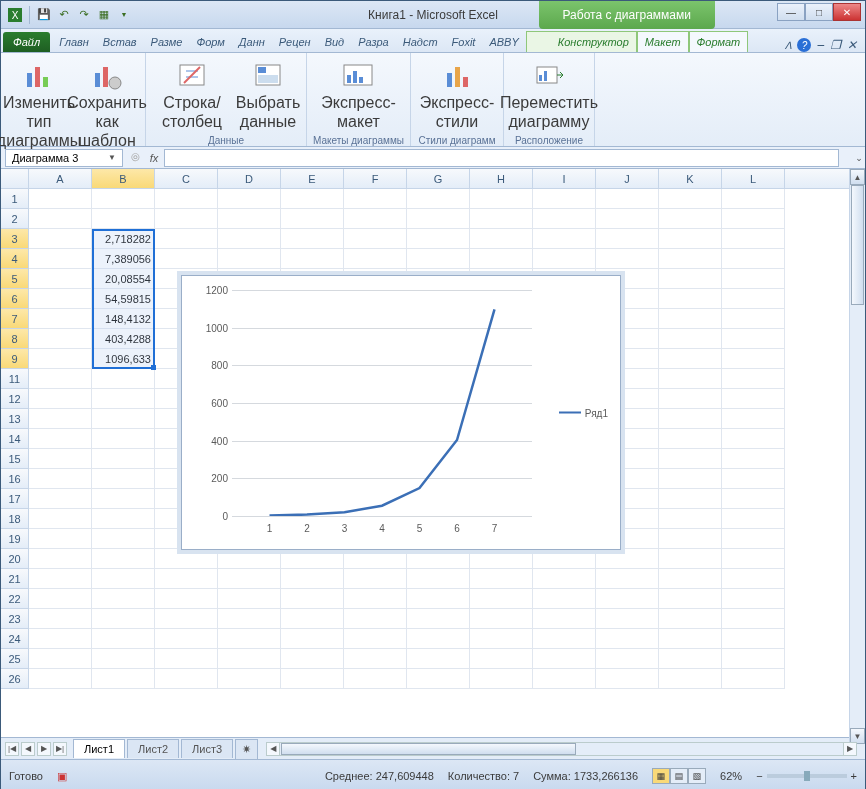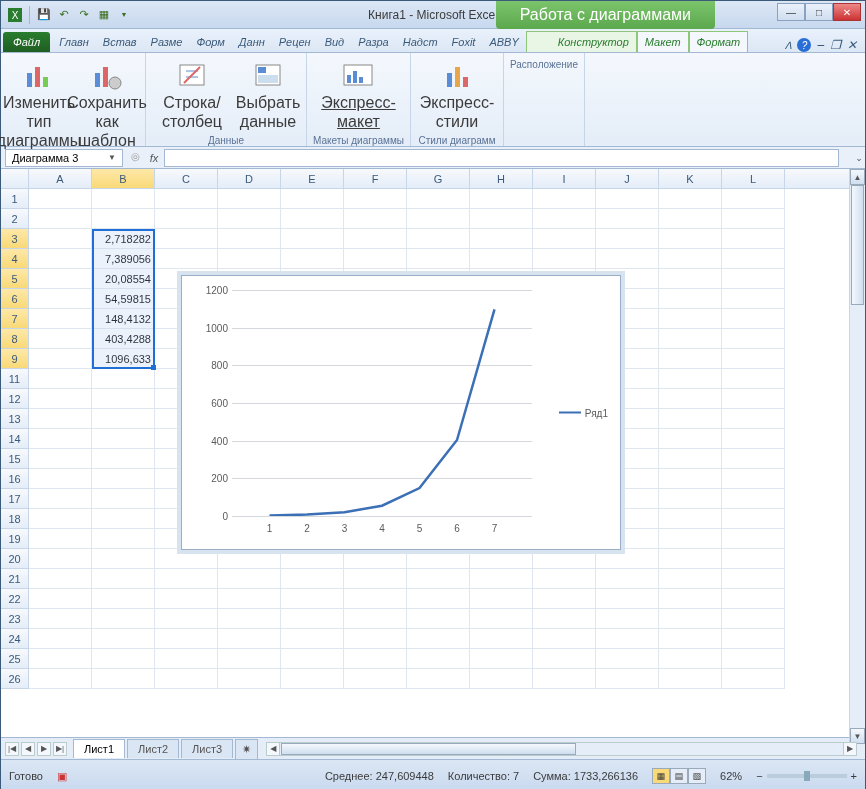--- a/index.html
+++ b/index.html
@@ -7,21 +7,21 @@
 
   .window { width: 866px; height: 789px; border: 1px solid #3b5a7a; background: #fff; position: relative; }
 
   
   .titlebar { height: 28px; background: linear-gradient(#dce7f5, #c7d8ee); display: flex; align-items: center; font-size: 12px; color: #3b3b3b; position: relative; border-bottom: 1px solid #a3b8d3; }
   .qat { display: flex; align-items: center; gap: 4px; padding: 0 6px; }
   .qat-icon { width: 16px; height: 16px; display: flex; align-items: center; justify-content: center; font-size: 11px; color: #3b6e22; }
   .qat-sep { width: 1px; height: 18px; background: #a3b8d3; margin: 0 2px; }
   .title-center { position: absolute; left: 0; right: 0; text-align: center; pointer-events: none; }
   .title-center span { pointer-events: auto; }
-  .chart-tools { position: absolute; right: 150px; top: 0; height: 28px; background: linear-gradient(#7bc46c, #5ca84d); color: #fff; padding: 0 24px; display: flex; align-items: center; border-radius: 0 0 4px 4px; font-size: 16px; }
+  .chart-tools { position: absolute; right: 150px; top: 0; height: 28px; background: linear-gradient(#7bc46c, #5ca84d); color: #fff; padding: 0 24px; display: flex; align-items: center; border-radius: 0 0 4px 4px; font-size: 12px; }
   .window-controls { position: absolute; right: 4px; top: 2px; display: flex; gap: 0; }
   .wc-btn { width: 28px; height: 18px; border: 1px solid #8aa2c2; background: linear-gradient(#eaf1fb, #d0deef); display: flex; align-items: center; justify-content: center; font-size: 10px; }
   .wc-close { background: linear-gradient(#e88, #c33); color: #fff; border-color: #a33; }
 
   
   .ribbon-tabs { height: 24px; background: linear-gradient(#e9f1fb, #dce7f5); display: flex; align-items: flex-end; font-size: 11px; border-bottom: 1px solid #a3b8d3; padding-left: 2px; font-style: italic; }
   .tab { padding: 4px 7px; color: #3b5a7a; cursor: pointer; }
   .tab-file { background: linear-gradient(#2a7d2e, #1e5e22); color: #fff; border-radius: 3px 3px 0 0; margin-right: 2px; padding: 4px 10px; }
   .tab-active { background: #f4f8fd; border: 1px solid #a3b8d3; border-bottom: none; color: #2a7d2e; padding-left: 31px; }
   .tab-tool { background: #eaf6e5; border: 1px solid #8fc77a; border-bottom: none; color: #2a7d2e; }
@@ -195,21 +195,21 @@
                 <rect x="6" y="16" width="20" height="8" fill="#cde"></rect>
               </svg>
             </div>
           <span>Выбрать данные</span>
         </div>
       </div>
       <div class="rgroup-label">Данные</div>
     </div>
     <div class="rgroup">
       <div class="rgroup-items">
-        <div class="rbtn" style="width:84px;text-decoration:underline;">
+        <div class="rbtn" style="width:84px;">
           <div class="ricon">
               <svg width="32" height="32">
                 <rect x="2" y="6" width="28" height="20" fill="#fff" stroke="#888"></rect>
                 <rect x="5" y="16" width="4" height="8" fill="#5a8dd6"></rect>
                 <rect x="11" y="12" width="4" height="12" fill="#5a8dd6"></rect>
                 <rect x="17" y="18" width="4" height="6" fill="#5a8dd6"></rect>
               </svg>
             </div>
           <span>Экспресс-макет</span>
         </div>
@@ -225,20 +225,33 @@
                 <rect x="14" y="8" width="5" height="20" fill="#e8a54a"></rect>
                 <rect x="22" y="18" width="5" height="10" fill="#d66"></rect>
               </svg>
             </div>
           <span>Экспресс-стили</span>
         </div>
       </div>
       <div class="rgroup-label">Стили диаграмм</div>
     </div>
     <div class="rgroup">
+      <div class="rgroup-items">
+        <div class="rbtn" style="width:78px;">
+          <div class="ricon">
+              <svg width="32" height="32">
+                <rect x="4" y="8" width="20" height="16" fill="#fff" stroke="#888"></rect>
+                <rect x="6" y="16" width="3" height="6" fill="#5a8dd6"></rect>
+                <rect x="11" y="12" width="3" height="10" fill="#5a8dd6"></rect>
+                <path d="M24 16 L30 16 M27 13 L30 16 L27 19" stroke="#2a7d2e" fill="none"></path>
+              </svg>
+            </div>
+          <span>Переместить диаграмму</span>
+        </div>
+      </div>
       <div class="rgroup-label">Расположение</div>
     </div>
   </div>
 
   <div class="fbar">
     <div class="namebox">
       <span>Диаграмма 3</span>
       <span class="namebox-dd">▼</span>
     </div>
     <span style="color:#aaa;padding:0 4px;">⦾</span>

